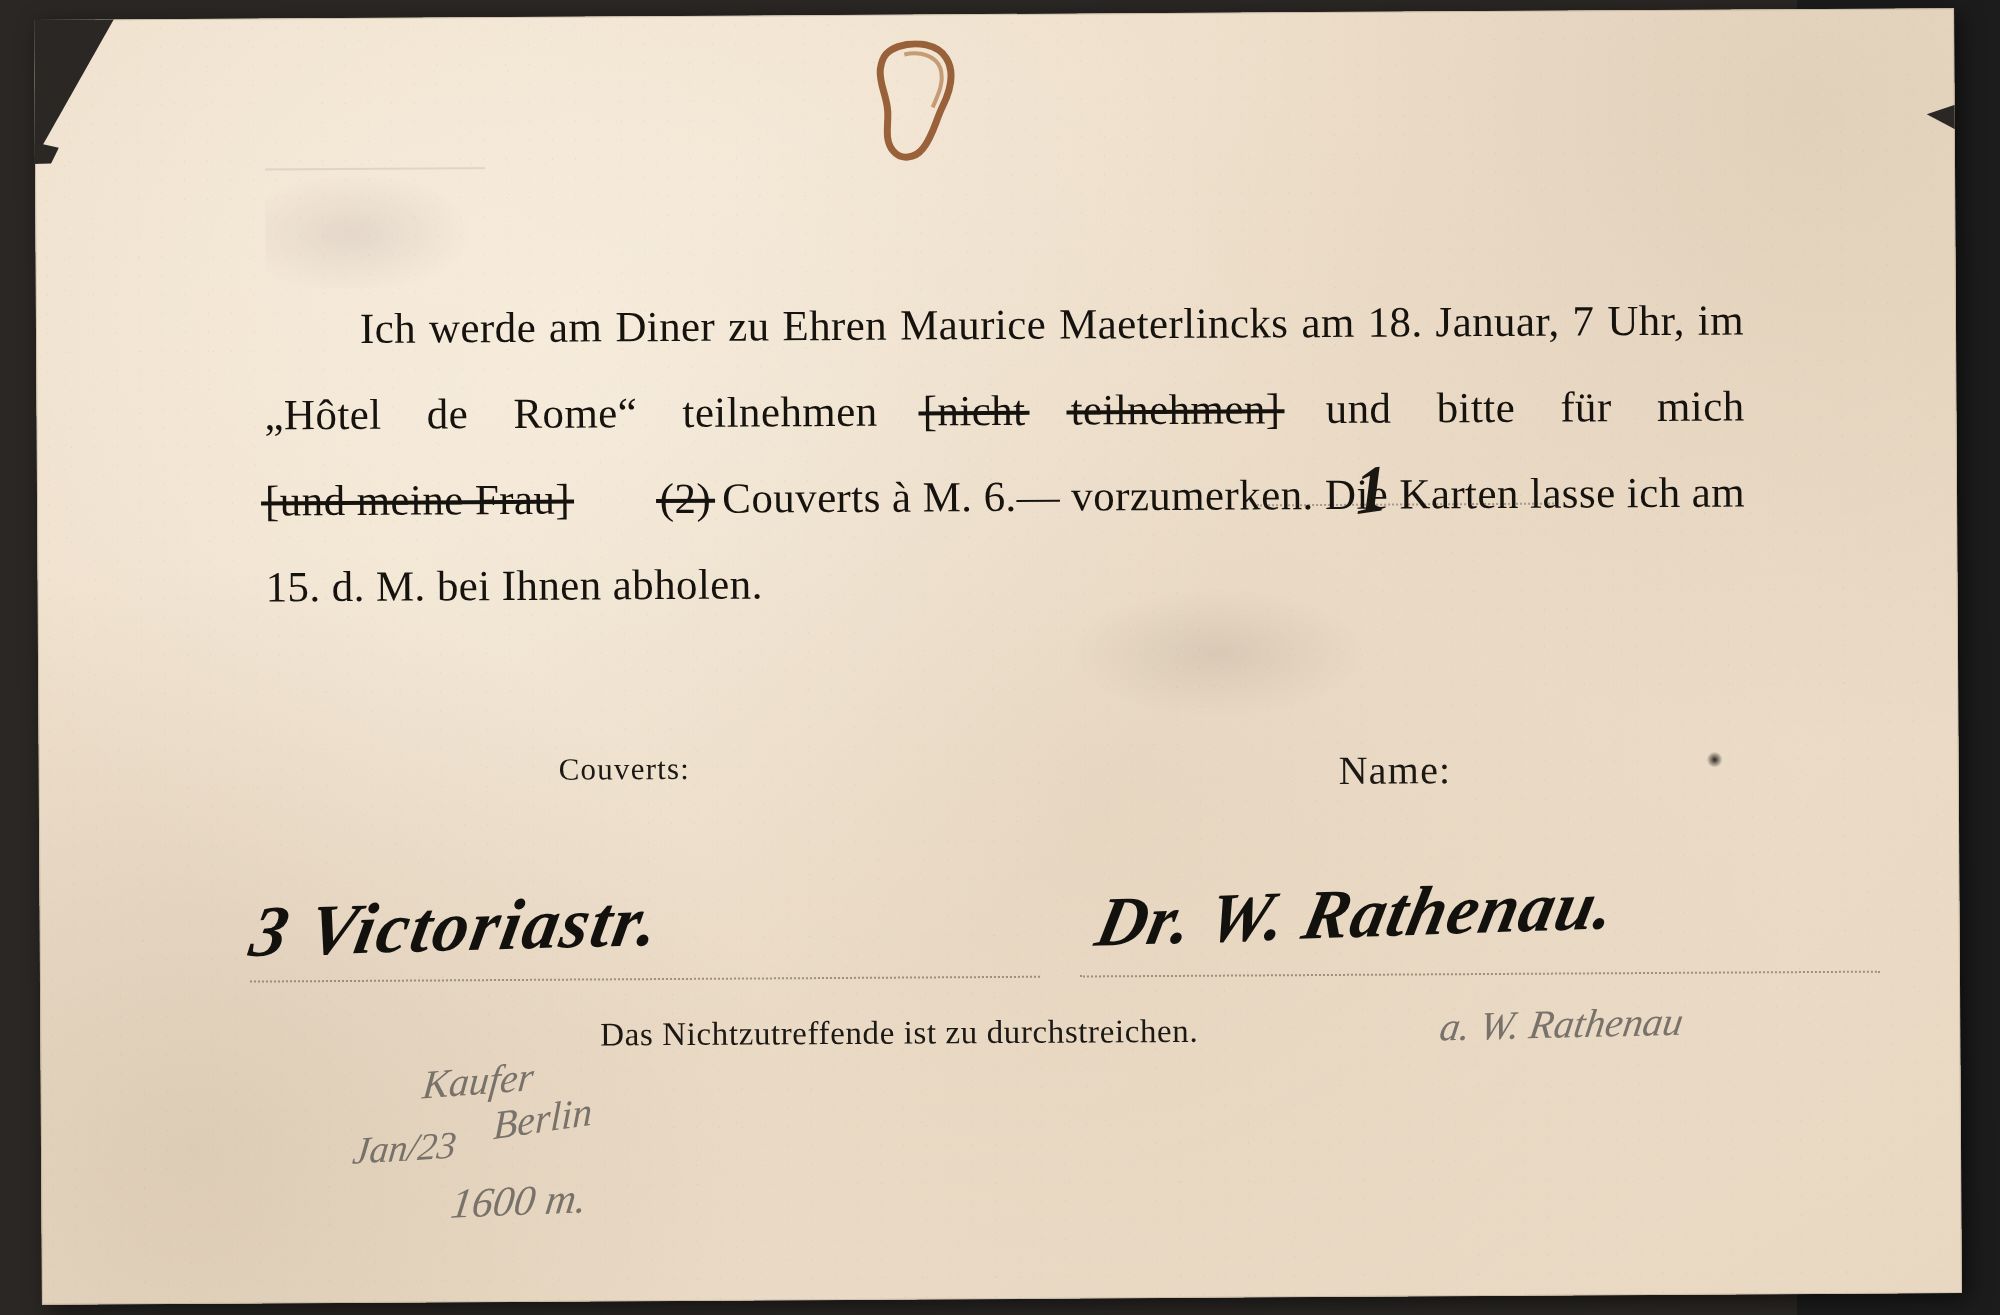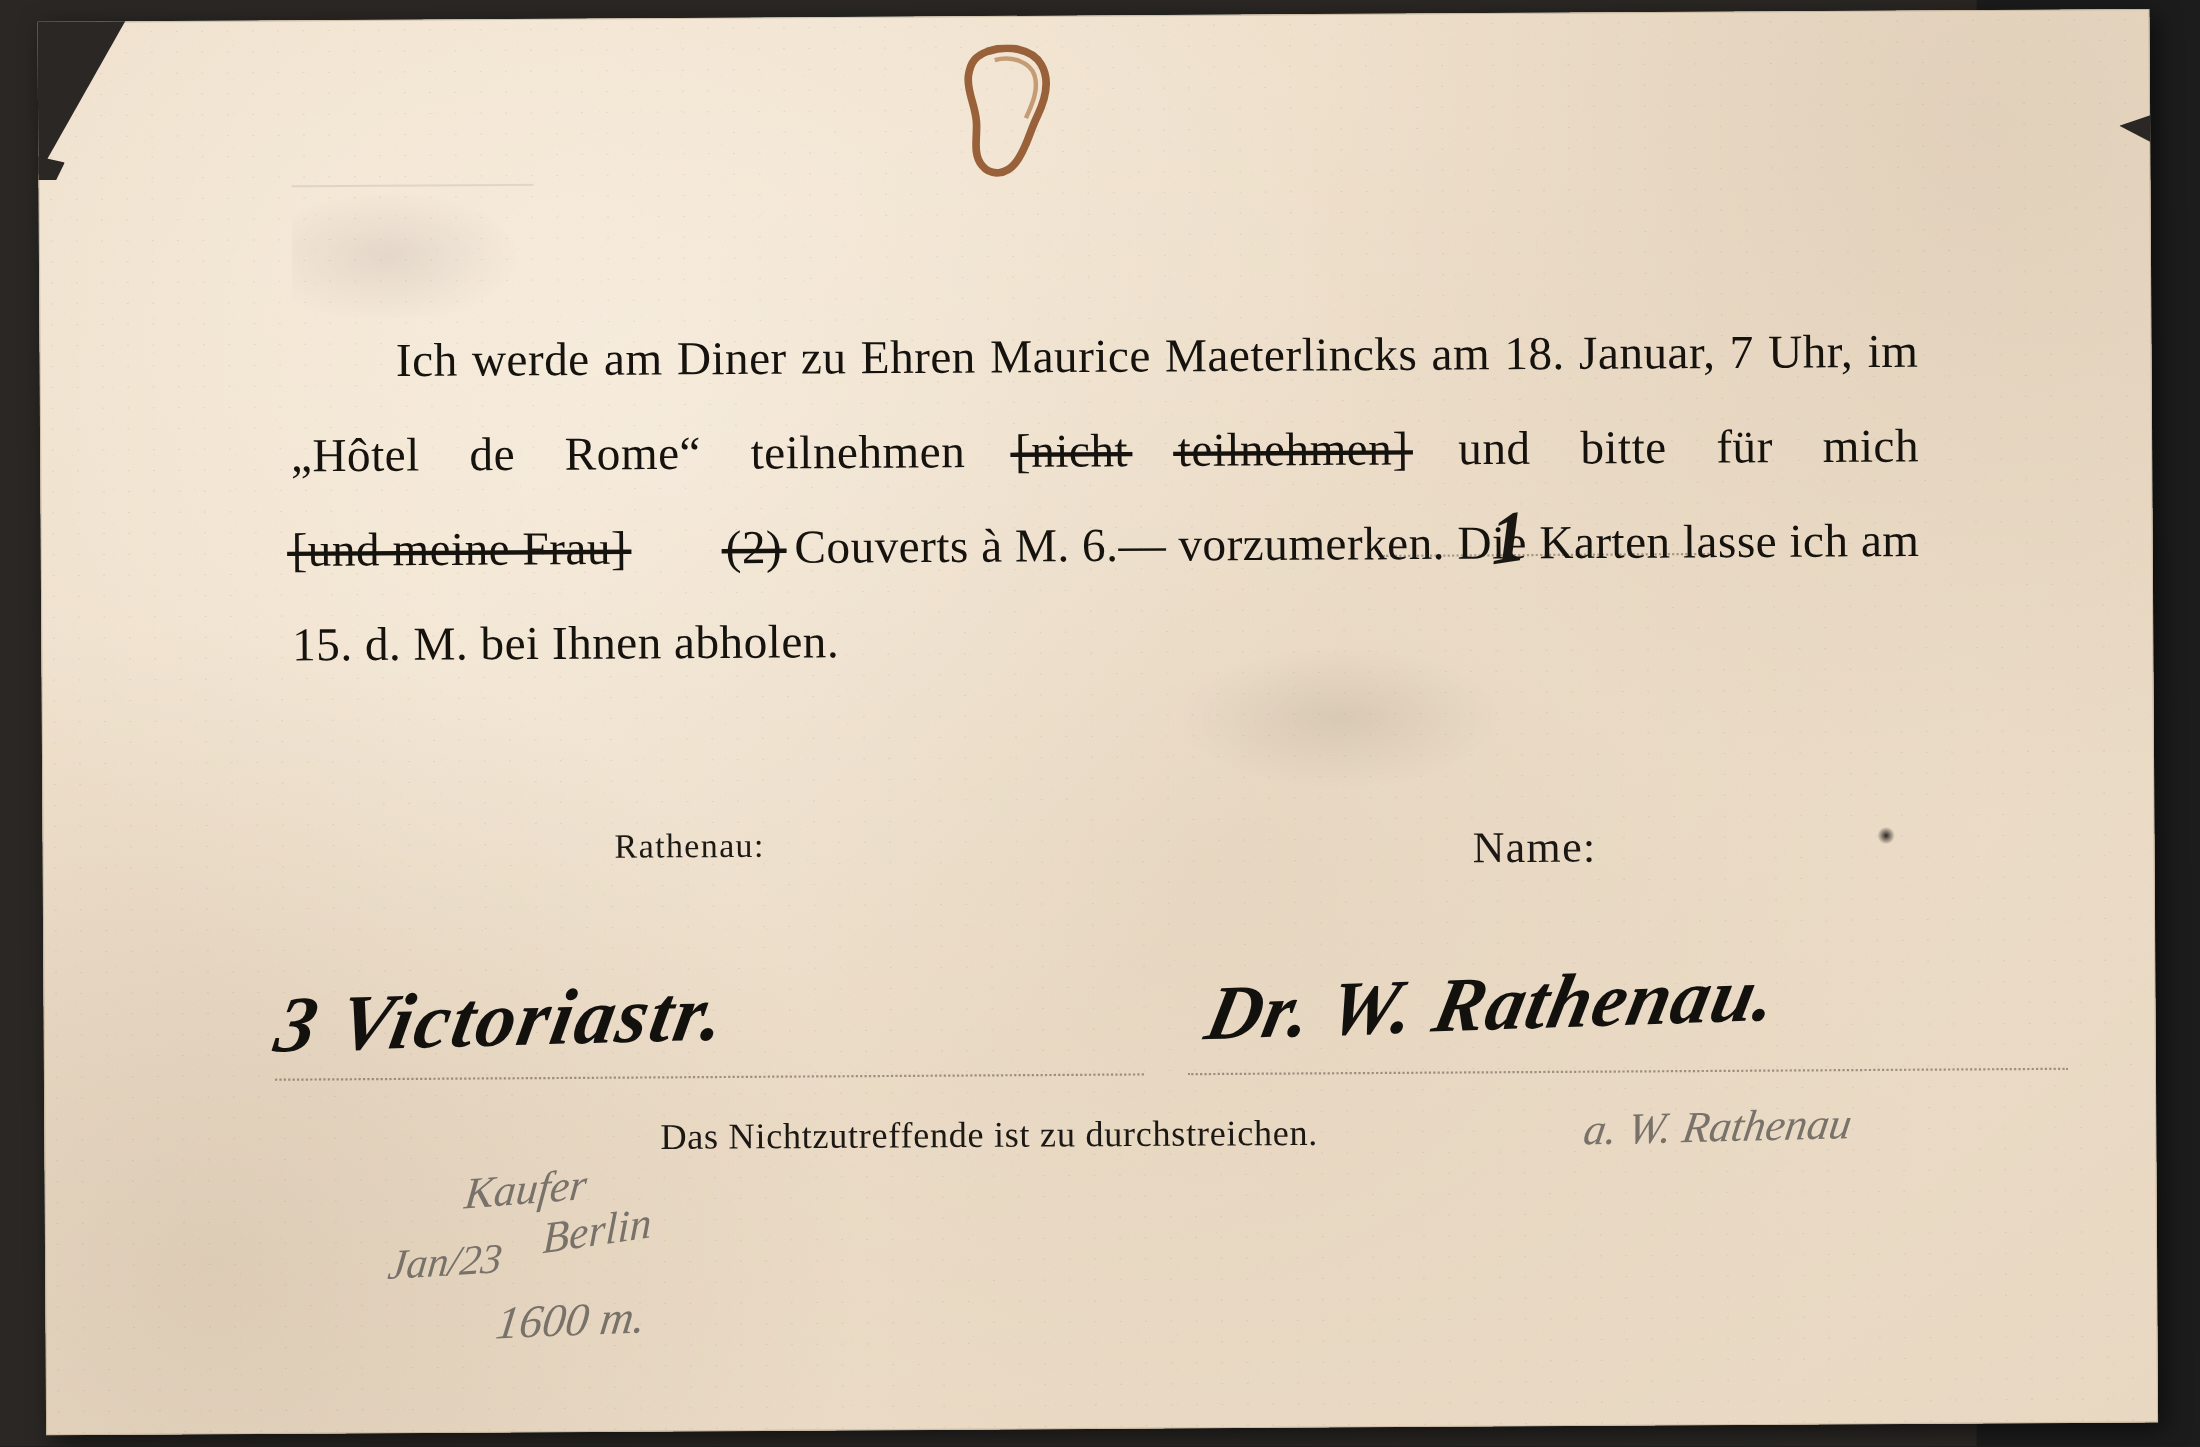--- a/index.html
+++ b/index.html
@@ -309,21 +309,21 @@
       <span class="indent"></span><span>Ich werde am Diner zu Ehren Maurice Maeterlincks</span>
       <span>am 18. Januar, 7 Uhr, im „Hôtel de Rome“ teilnehmen </span><span class="strike">[nicht</span>
       <span class="strike">teilnehmen]</span><span> und bitte für mich </span><span class="strike">[und meine Frau]</span><span> </span>&nbsp;&nbsp;&nbsp;&nbsp;&nbsp;&nbsp;&nbsp;<span class="strike">(2)</span><span> Couverts</span>
       <span>à M. 6.— vorzumerken.  Die Karten lasse ich am 15. d. M. bei</span>
       <span>Ihnen abholen.</span>
     </div>
 
     <div class="rule rule-mid"></div>
     <div class="hand-one">1</div>
 
-    <div class="label-adresse">Rathenau:</div>
+    <div class="label-adresse">Couverts:</div>
     <div class="label-name">Name:</div>
 
     <div class="rule rule-left"></div>
     <div class="rule rule-right"></div>
 
     <div class="hand hand-address">3 Victoriastr.</div>
     <div class="hand hand-signature">Dr. W. Rathenau.</div>
 
     <div class="footer-line">Das Nichtzutreffende ist zu durchstreichen.</div>
 

